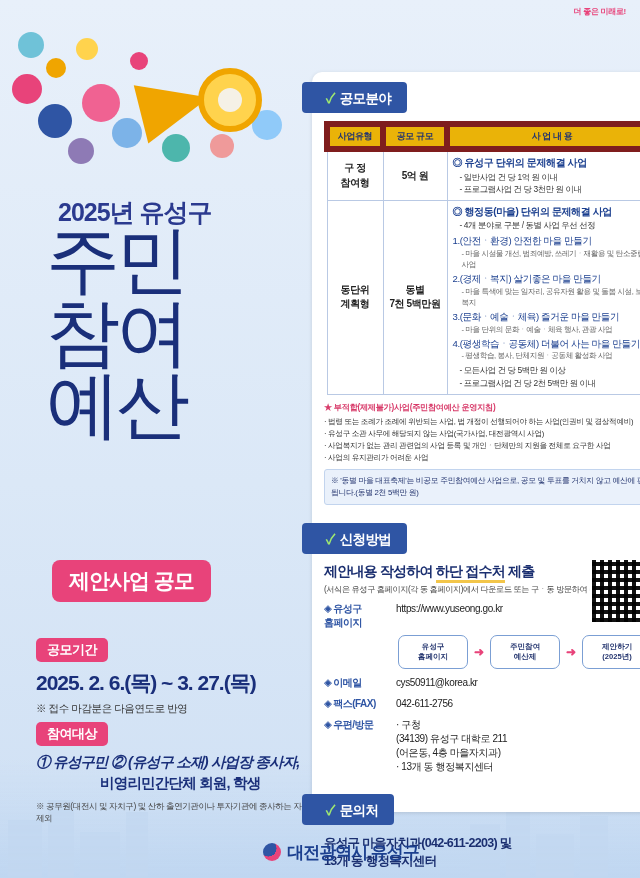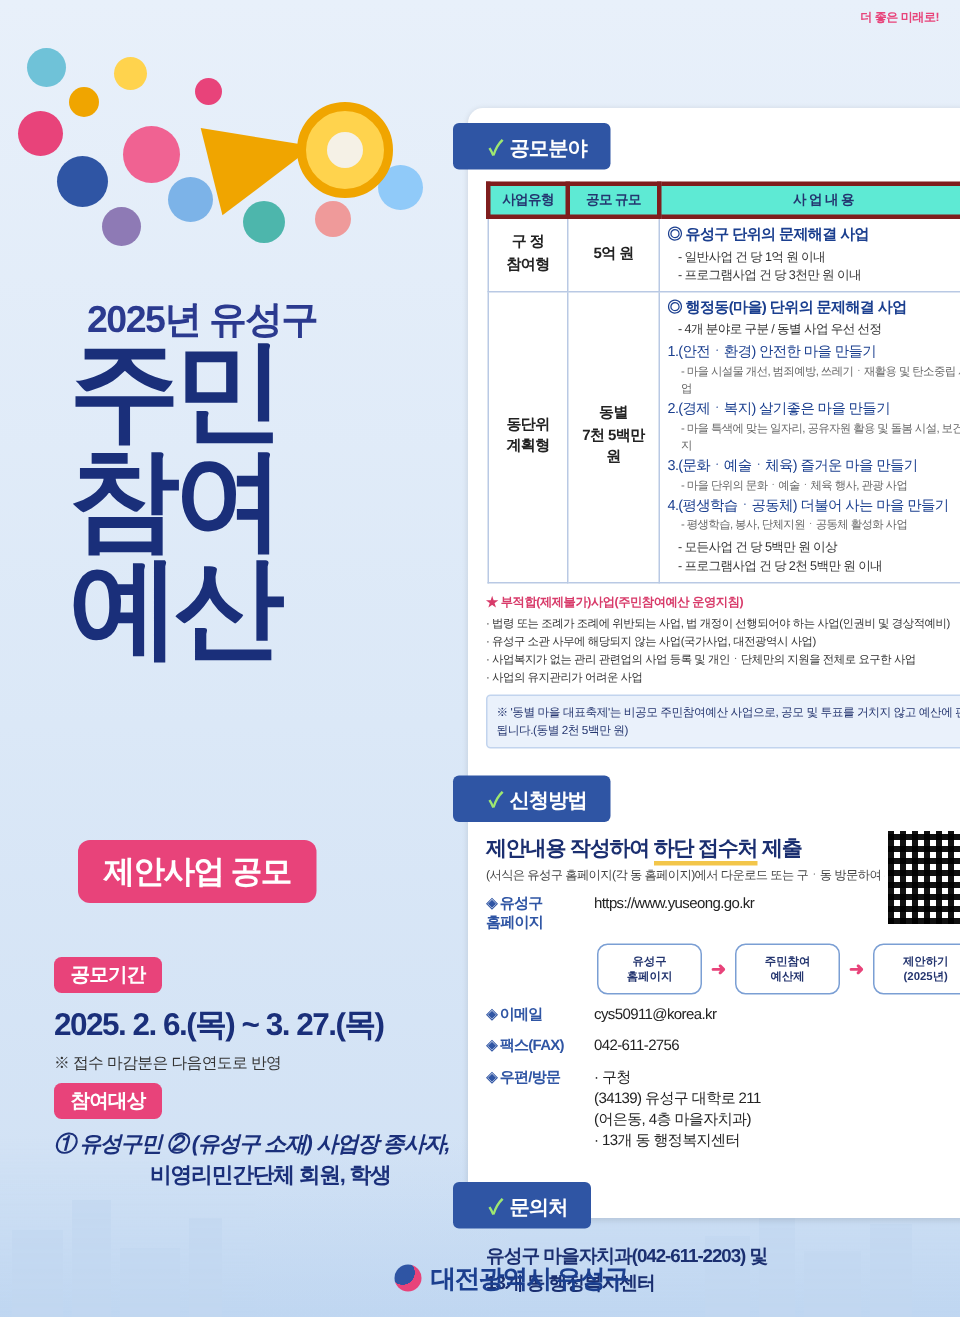--- a/index.html
+++ b/index.html
@@ -47,21 +47,21 @@
   .mega-ring:after{
     content:"";position:absolute;left:14px;top:14px;width:24px;height:24px;border-radius:50%;
     background:#f5f1e6;
   }
   .title-year{
     position:absolute;left:58px;top:196px;font-size:25px;font-weight:bold;color:#2b3a8f;
     letter-spacing:-1px;
   }
   .bigtitle{
     position:absolute;left:46px;top:224px;width:250px;
-    font-size:74px;line-height:0.98;font-weight:bold;color:#1a2f7a;
+    font-size:74px;line-height:0.98;font-weight:normal;color:#1a2f7a;
     letter-spacing:-4px;
   }
   .bigtitle span{display:block;}
   .sub-pill{
     position:absolute;left:52px;top:560px;background:#e8437a;color:#fff;
     font-size:21px;font-weight:bold;padding:7px 17px;border-radius:8px;letter-spacing:-1px;
   }
   .lbl-pill{
     display:inline-block;background:#e8437a;color:#fff;font-size:13px;font-weight:bold;
     padding:3px 11px;border-radius:5px;letter-spacing:-0.5px;
@@ -87,21 +87,21 @@
     padding:5px 16px 5px 24px;border-radius:4px;letter-spacing:-0.6px;
   }
   .sect-head .chk{margin-right:5px;color:#9fe870;}
   .sect{padding:0 12px;}
   .sect-wrap{padding-top:10px;}
   table.t{
     width:100%;border-collapse:collapse;margin-top:8px;font-size:9px;
     table-layout:fixed;
   }
   table.t th{
-    background:#5eead4;border:3px solid #7f1d1d;color:#24356f;font-weight:bold;
+    background:#eab308;border:6px solid #7f1d1d;color:#24356f;font-weight:bold;
     padding:3px 2px;font-size:9px;letter-spacing:-0.4px;
   }
   table.t td{
     border:1px solid #b9c9e4;padding:4px 5px;vertical-align:middle;color:#222;
     letter-spacing:-0.4px;line-height:1.45;
   }
   td.c{text-align:center;font-weight:bold;color:#24356f;font-size:10px;}
   .bullethead{font-weight:bold;color:#1b3f8f;font-size:10px;}
   .sub{padding-left:7px;color:#333;font-size:8.4px;line-height:1.5;}
   .numhead{font-weight:normal;color:#1b3f8f;font-size:9.6px;margin-top:2px;}
@@ -197,20 +197,21 @@
     <div class="period">
       <span class="lbl-pill">공모기간</span>
       <div class="dates">2025. 2. 6.(목) ~ 3. 27.(목)</div>
       <div class="note">※ 접수 마감분은 다음연도로 반영</div>
     </div>
 
     <div class="target">
       <span class="lbl-pill">참여대상</span>
       <div class="row">① 유성구민   ② (유성구 소재) 사업장 종사자,</div>
       <div class="row2">비영리민간단체 회원, 학생</div>
+      <div class="fine">※ 공무원(대전시 및 자치구) 및 산하 출연기관이나 투자기관에 종사하는 자 제외</div>
     </div>
   </div>
 
   <div class="right">
 
     <div class="sect-wrap">
       <div class="sect-head">
         <span class="chk">✓</span><span>공모분야</span>
       </div>
       <div class="sect">

